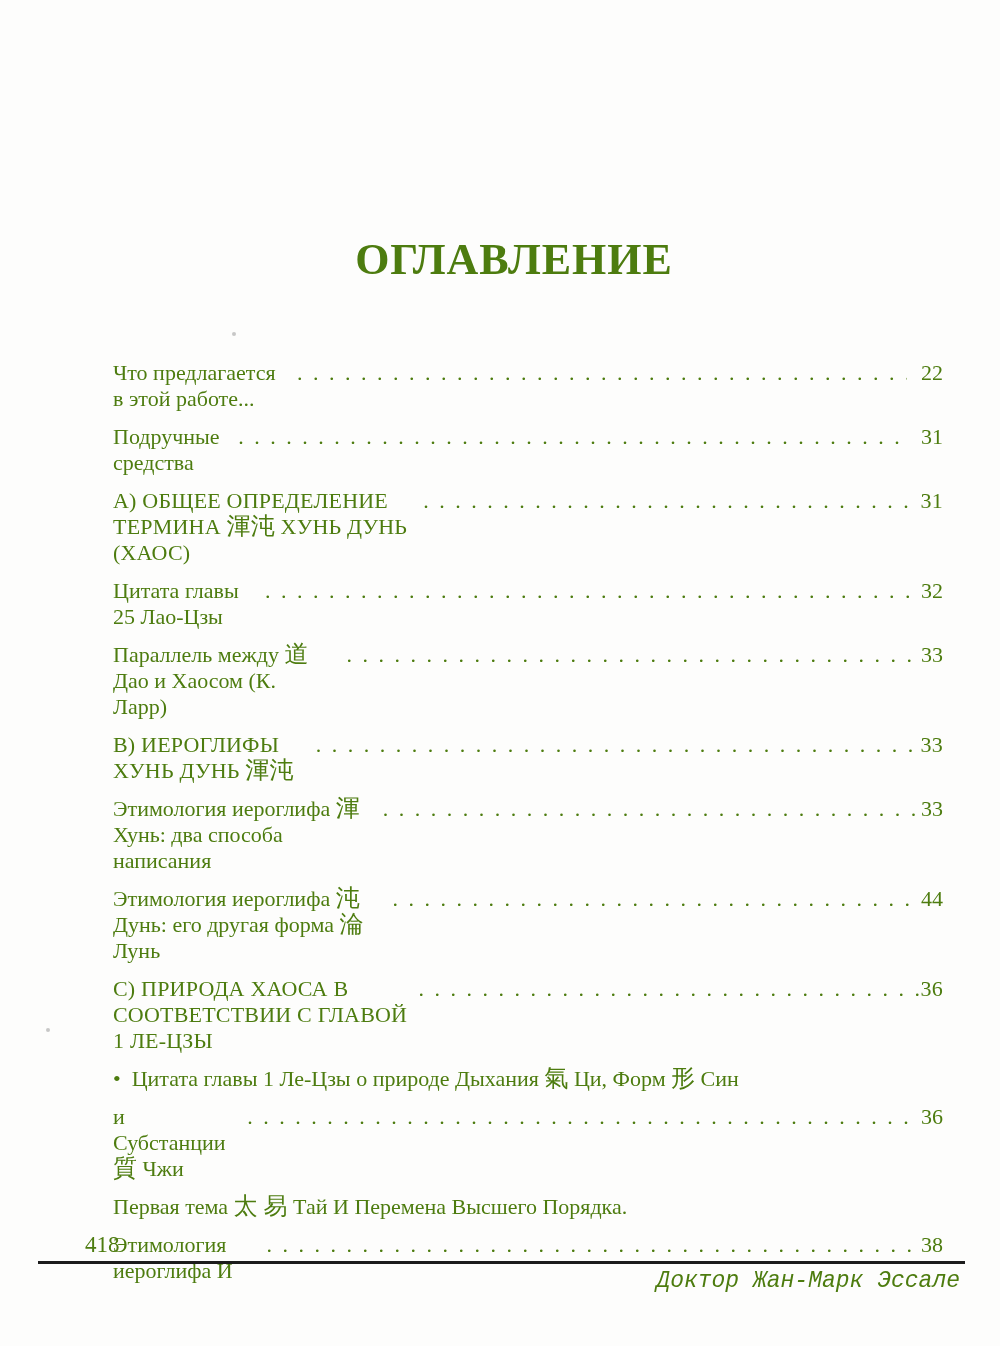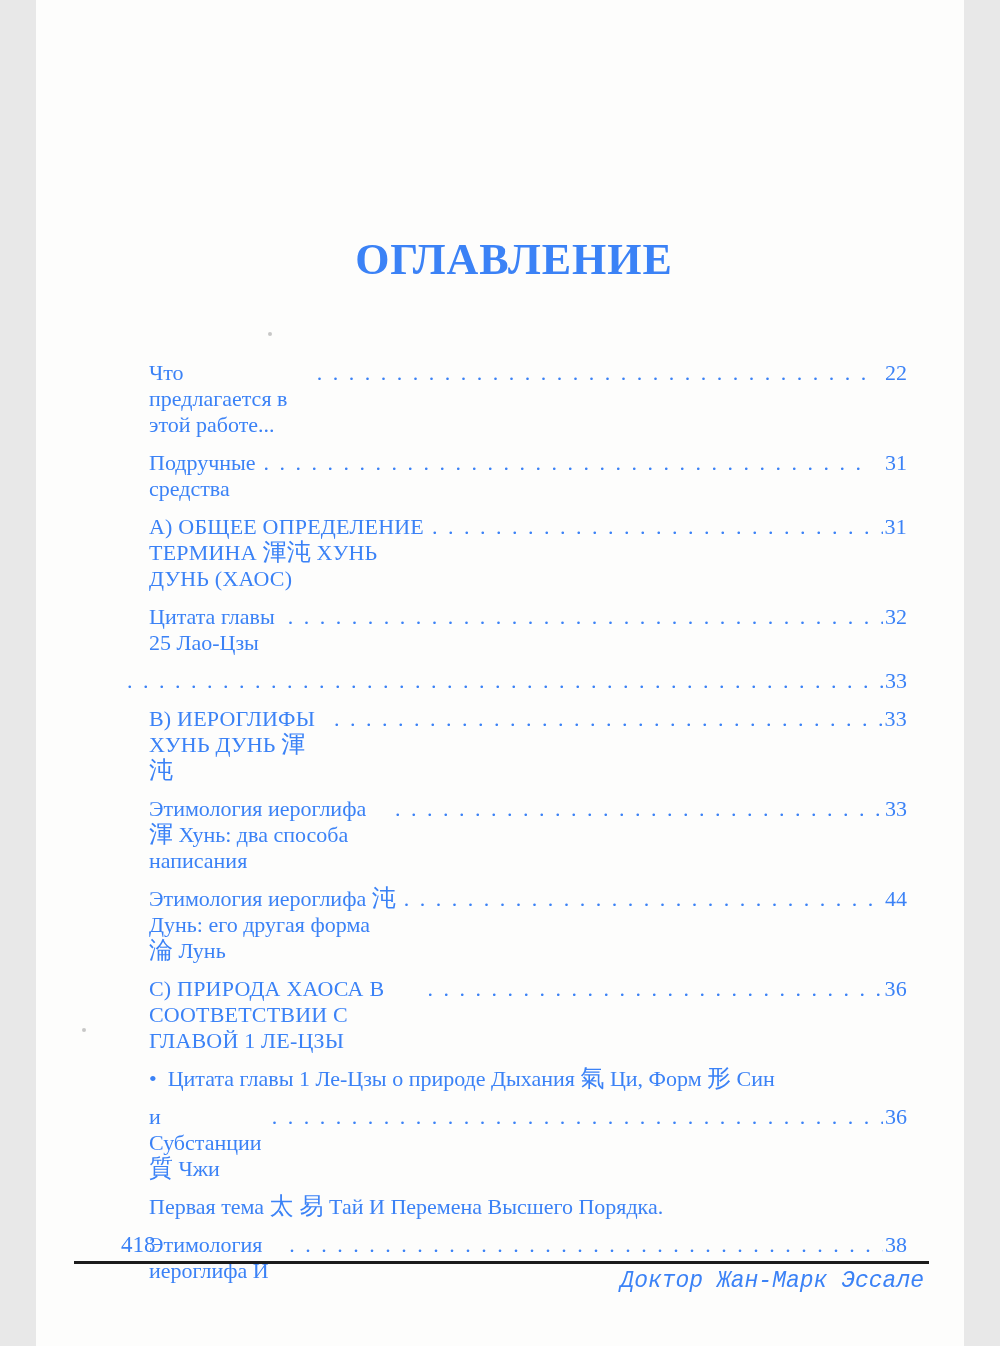--- a/index.html
+++ b/index.html
@@ -2,25 +2,25 @@
 <html><head>
 <meta charset="utf-8">
 <style>
   html, body {
     margin: 0;
     padding: 0;
     background: #e8e8e8;
   }
   .page {
     position: relative;
-    width: 928px;
+    width: 1000px;
     height: 1346px;
     margin: 0 auto;
     background: #fdfdfc;
-    color: #3b82f6;
+    color: #4d7c0f;
     font-family: "Liberation Serif", "DejaVu Serif", serif;
     overflow: hidden;
     box-sizing: border-box;
   }
   .content {
     padding: 0 57px 0 85px;
   }
   .doc-title {
     margin-top: 238px;
     margin-bottom: 78px;
@@ -134,20 +134,21 @@
           <span class="toc-text"><span class="">А) ОБЩЕЕ ОПРЕДЕЛЕНИЕ ТЕРМИНА </span><span class="seg-cjk">渾沌</span><span class=""> ХУНЬ ДУНЬ (ХАОС) </span></span>
           <span class="dots"></span>
           <span class="pagenum">31</span>
         </div>
         <div class="toc-row">
           <span class="toc-text"><span class="">Цитата главы 25 Лао-Цзы</span></span>
           <span class="dots"></span>
           <span class="pagenum">32</span>
         </div>
         <div class="toc-row">
+          <span class="toc-text"><span class="">Параллель между </span><span class="seg-cjk">道</span><span class=""> Дао и Хаосом (К.  Ларр)</span></span>
           <span class="dots"></span>
           <span class="pagenum">33</span>
         </div>
         <div class="toc-row subheading">
           <span class="toc-text"><span class="">В) ИЕРОГЛИФЫ ХУНЬ ДУНЬ </span><span class="seg-cjk">渾沌</span></span>
           <span class="dots"></span>
           <span class="pagenum">33</span>
         </div>
         <div class="toc-row">
           <span class="toc-text"><span class="">Этимология иероглифа </span><span class="seg-cjk">渾</span><span class=""> Хунь: два способа написания </span></span>

